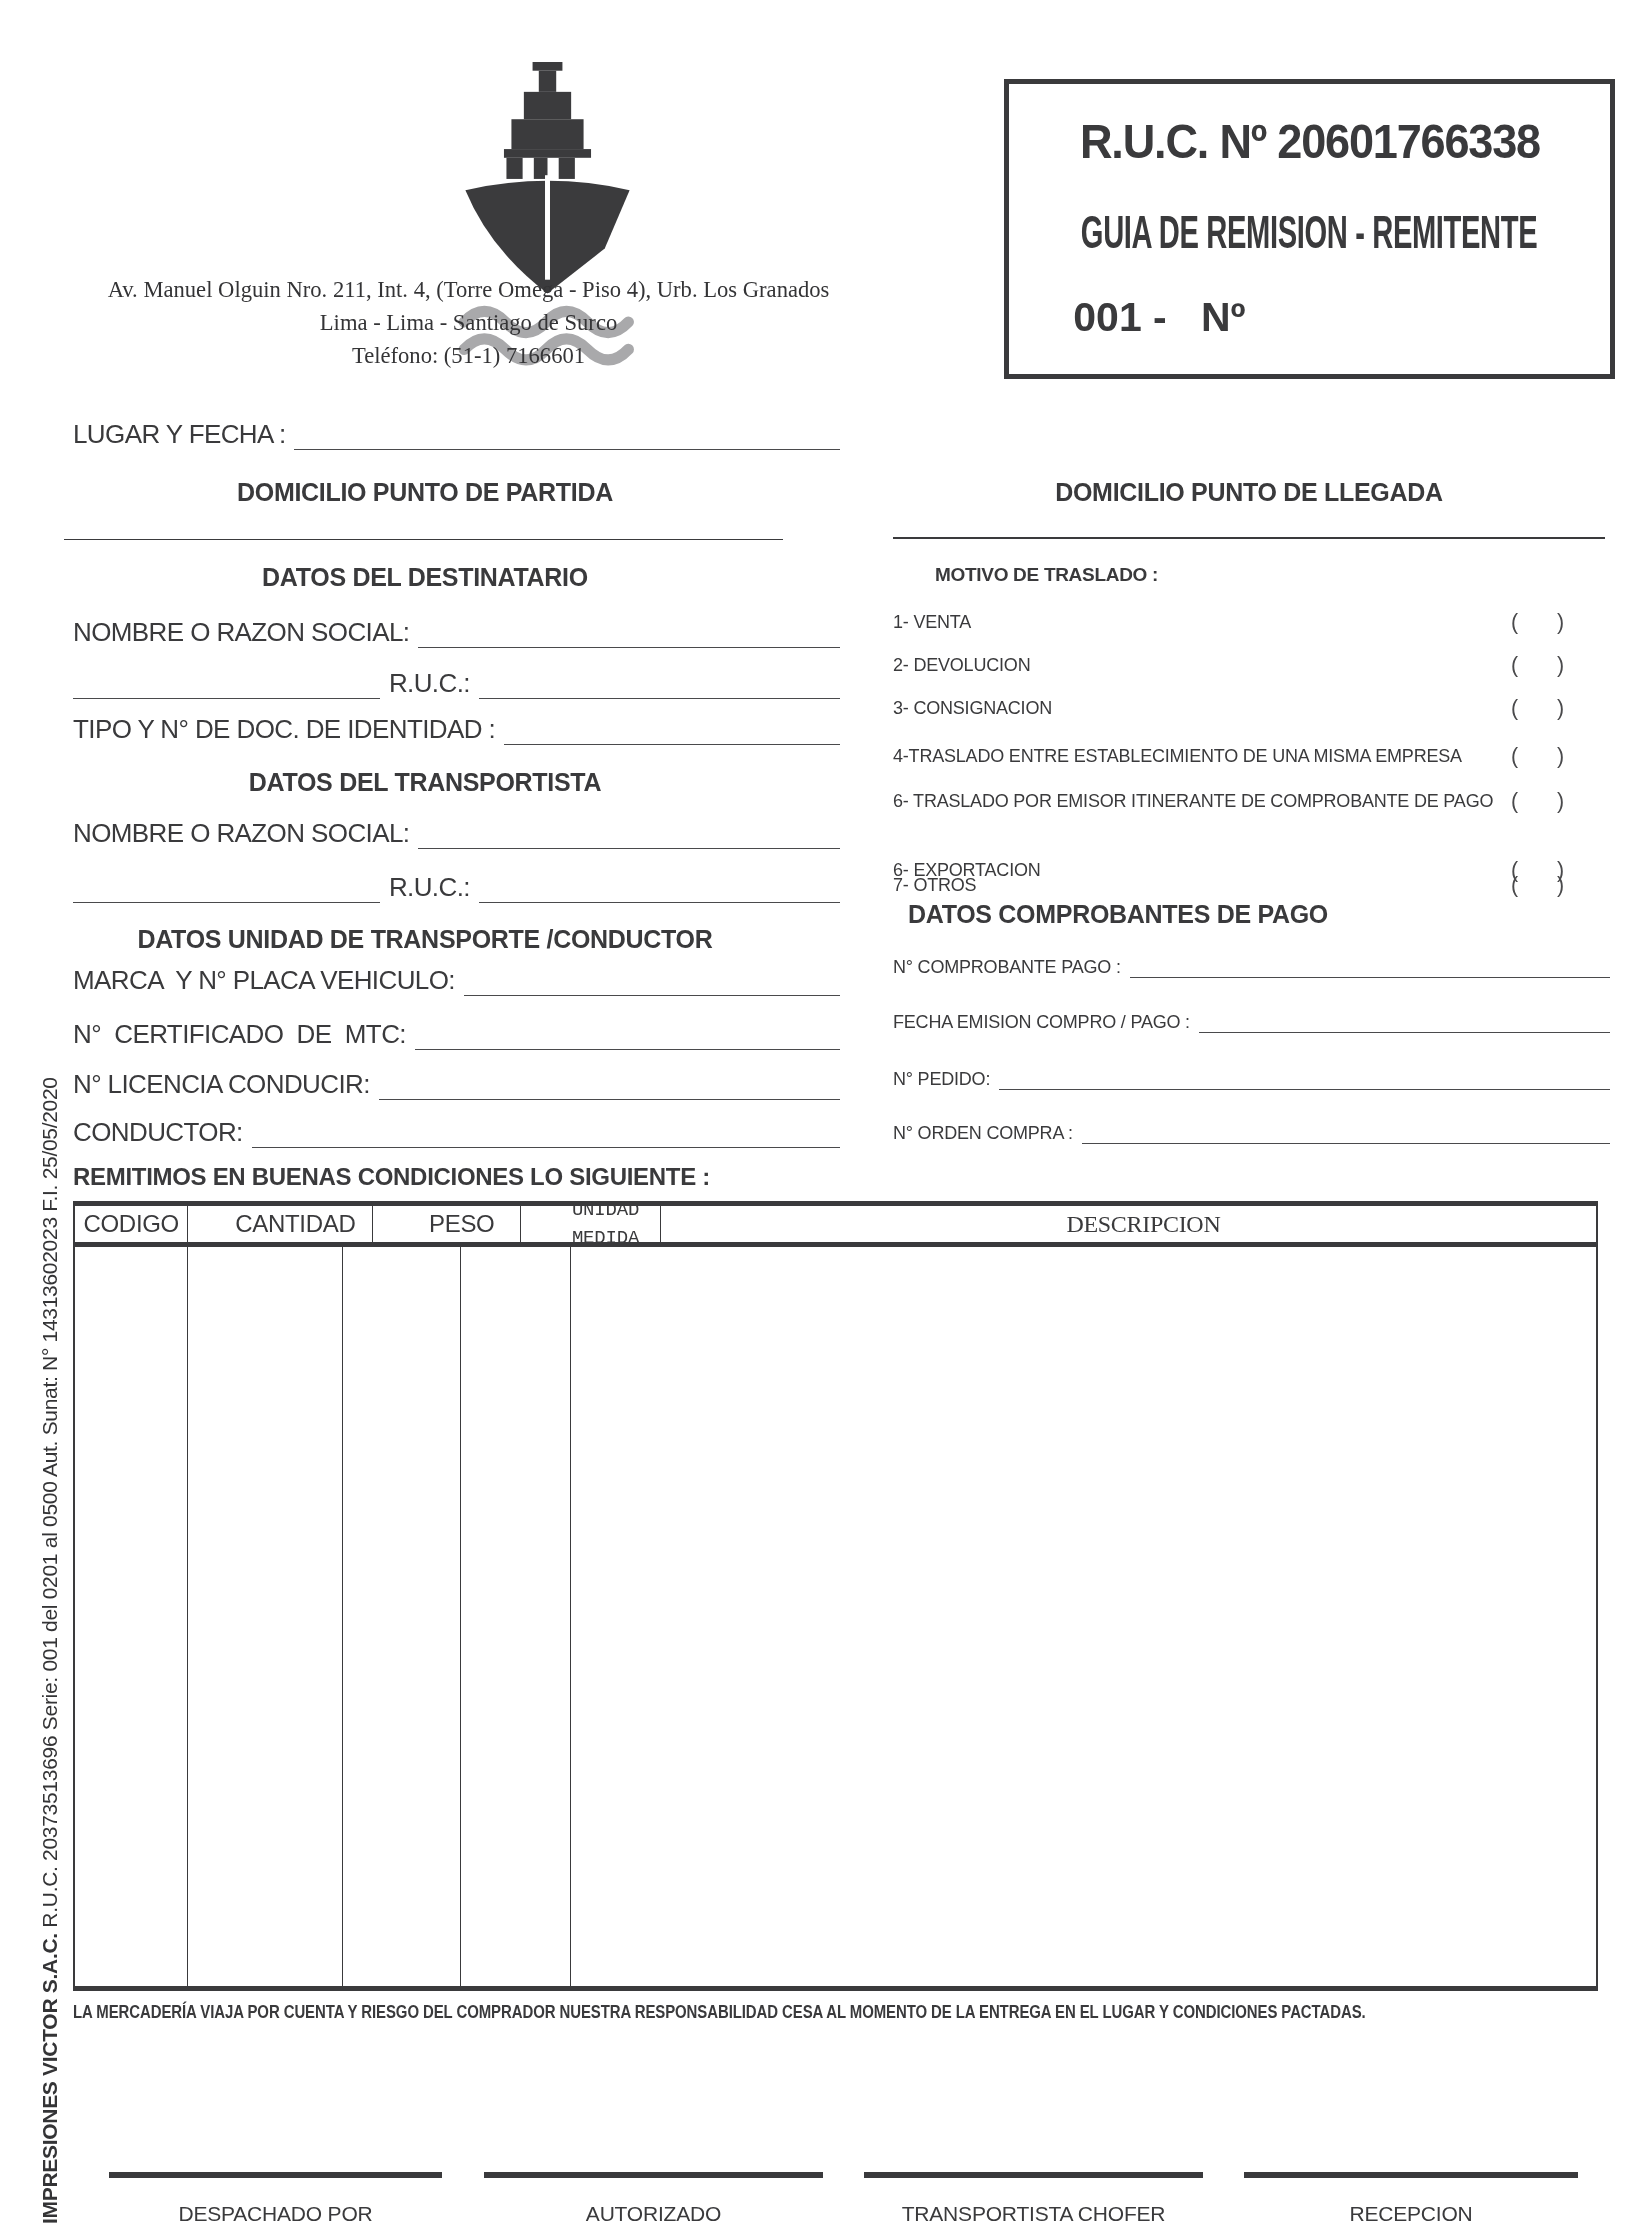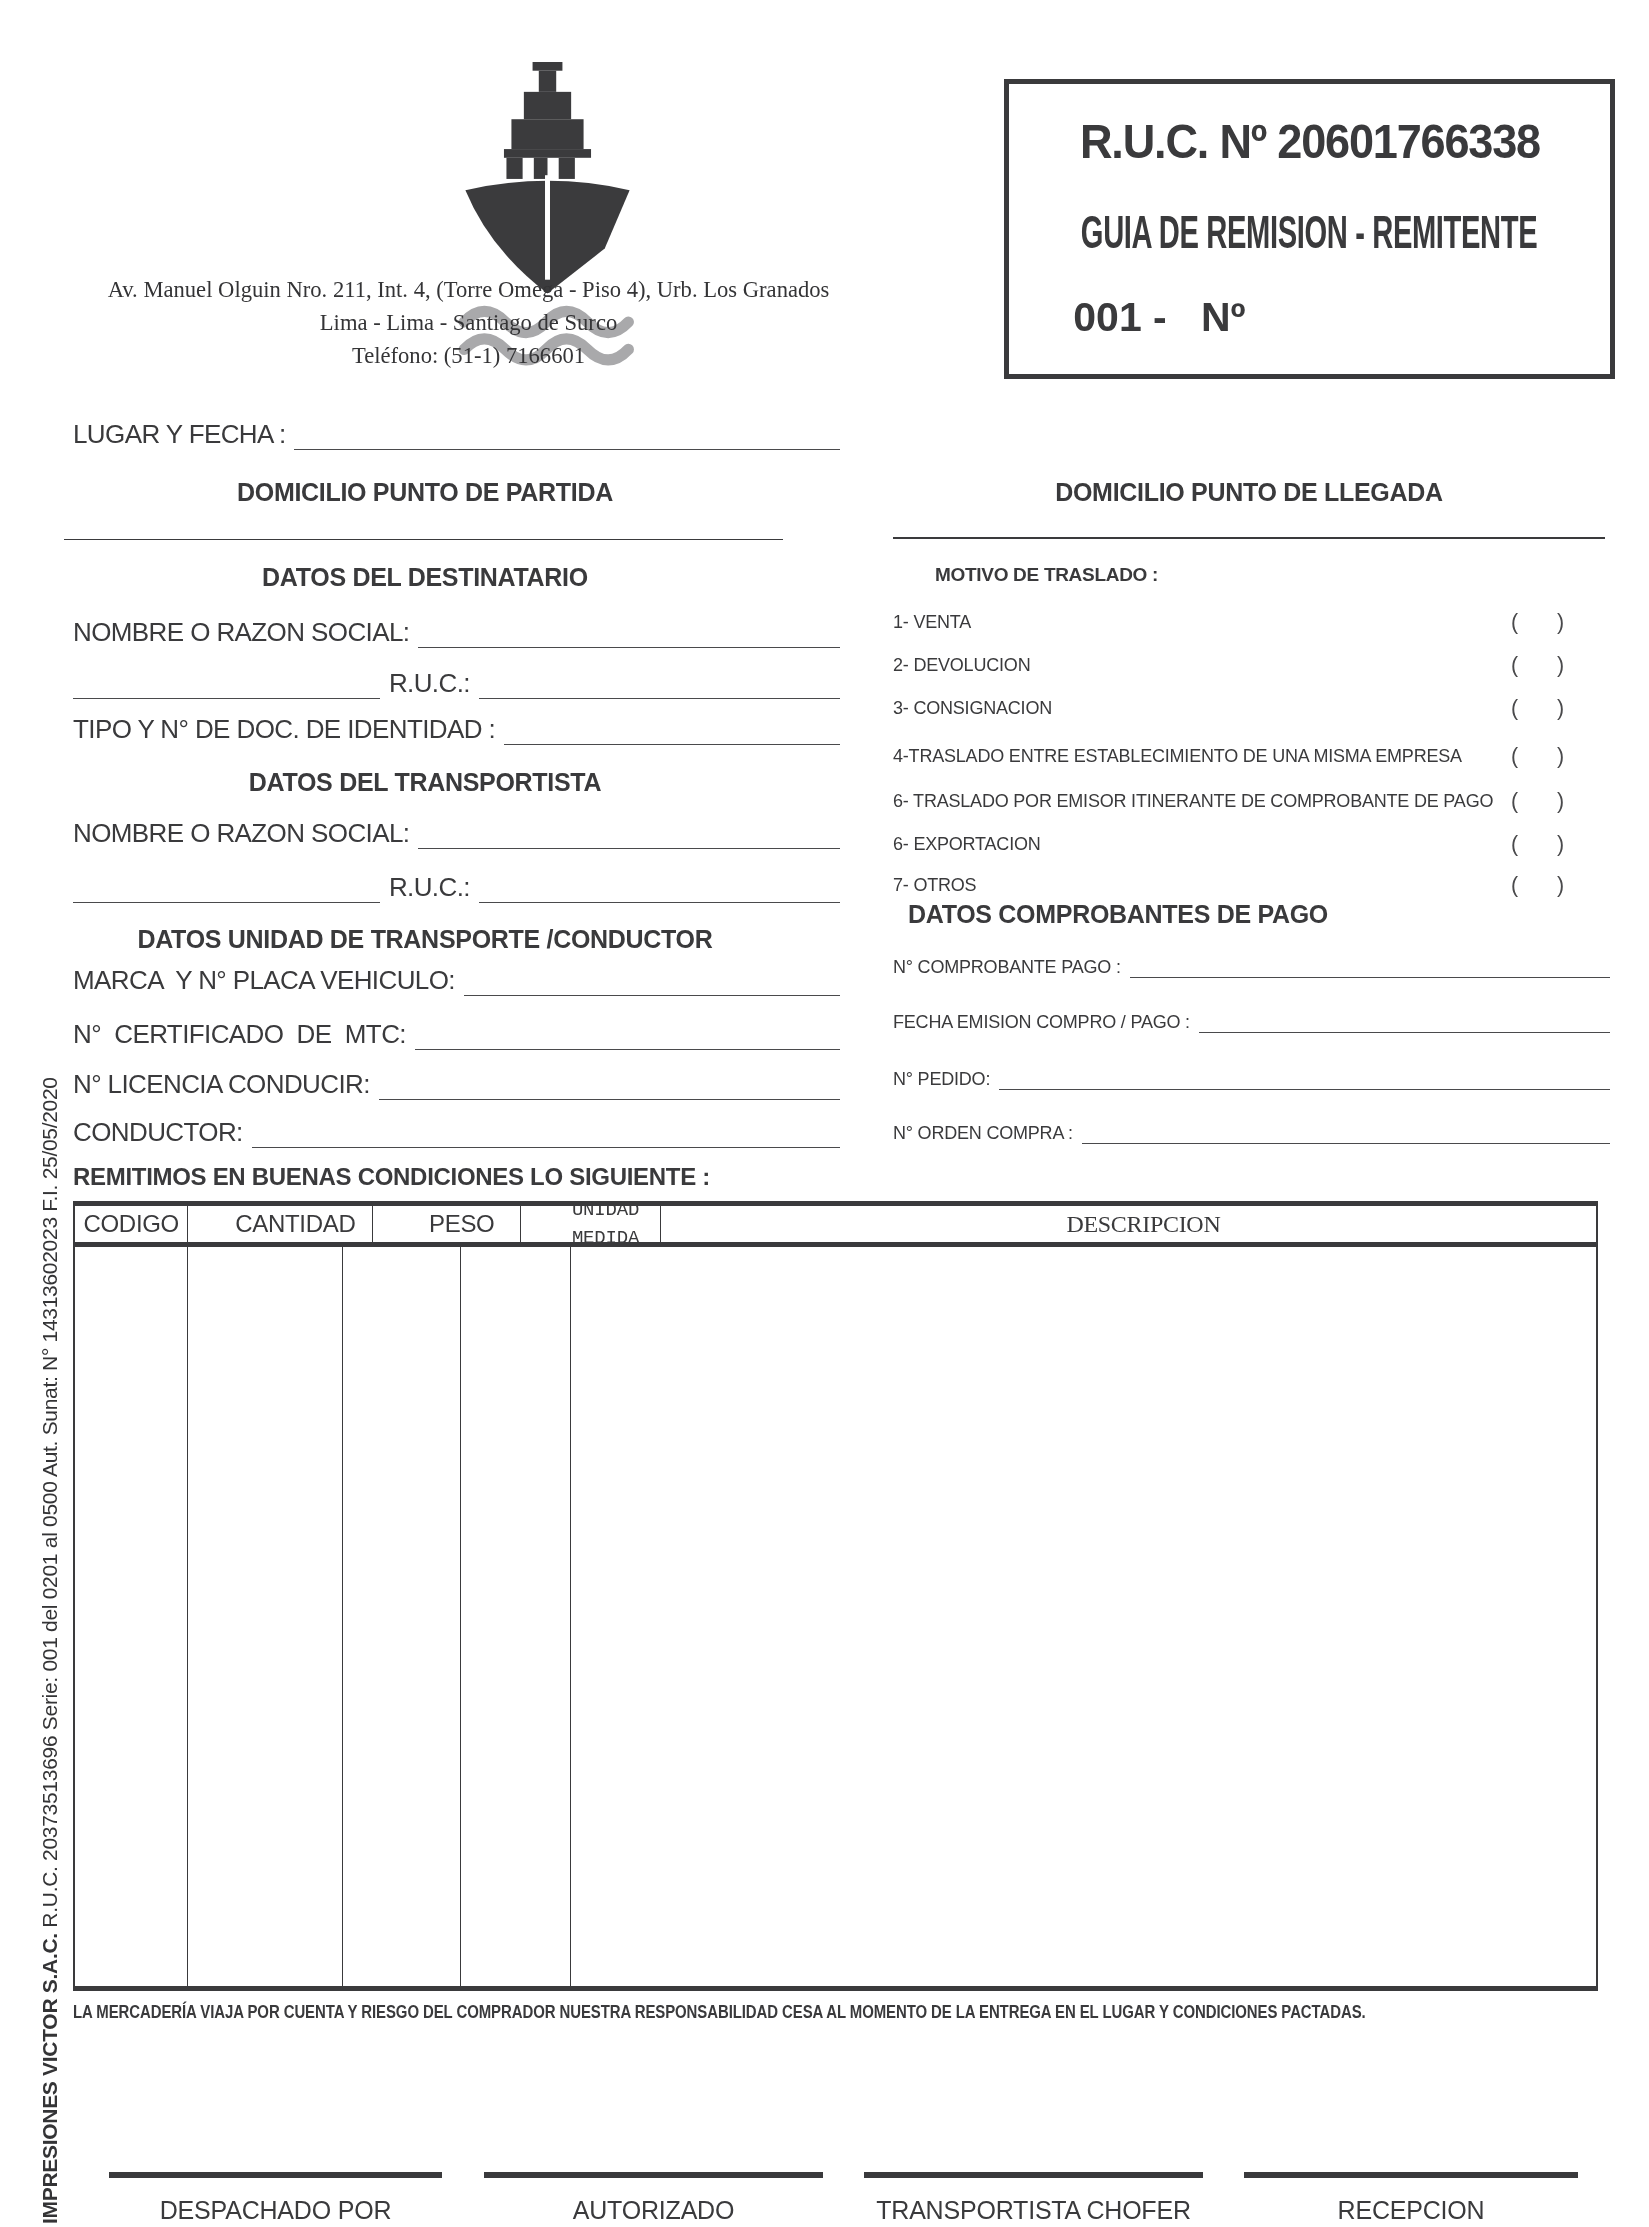--- a/index.html
+++ b/index.html
@@ -62,21 +62,21 @@
   .c0 { width:7.46%; } .c1 { width:10.18%; } .c2 { width:7.75%; } .c3 { width:7.21%; } .c4 { flex:1; }
   .th { font-size:24px; letter-spacing:-0.3px; text-align:center; }
   .th-small { font-size:19px; line-height:28px; letter-spacing:-0.2px; text-align:center;font-family:Liberation Mono, monospace; }
   
   .note { position:absolute; left:73px; top:2002px; width:1446px; font-weight:bold;
     font-size:17.6px; letter-spacing:-0.1px; white-space:nowrap; }
   .note > span { display:inline-block; transform:scaleX(0.85); transform-origin:left; }
   
   .sig { position:absolute; top:2172px; text-align:center; }
   .sig-bar { height:6.3px; background:#3a3a3c; }
-  .sig-label { margin-top:18px; font-size:25px; letter-spacing:-0.2px; white-space:pre; }
+  .sig-label { margin-top:24px; font-size:21px; letter-spacing:-0.2px; white-space:pre; }
   
   .printer { position:absolute; left:38px; top:2224px; transform-origin:0 0;
     transform:rotate(-90deg); white-space:pre; font-size:21px; letter-spacing:-0.3px; color:#343436; }
   .printer .b { font-weight:bold; }
 </style>
 </head>
 <body>
 
 <div class="page">
 
@@ -198,21 +198,21 @@
         <span>)</span>
       </span>
   </div>
   <div class="mot-row" style="top:787px">
     <span class="mot-label">6- TRASLADO POR EMISOR ITINERANTE DE COMPROBANTE DE PAGO</span>
     <span class="parens">
         <span>(</span>
         <span>)</span>
       </span>
   </div>
-  <div class="mot-row" style="top:830px">
+  <div class="mot-row" style="top:856px">
     <span class="mot-label">6- EXPORTACION</span>
     <span class="parens">
         <span>(</span>
         <span>)</span>
       </span>
   </div>
   <div class="mot-row" style="top:871px">
     <span class="mot-label">7- OTROS</span>
     <span class="parens">
         <span>(</span>

